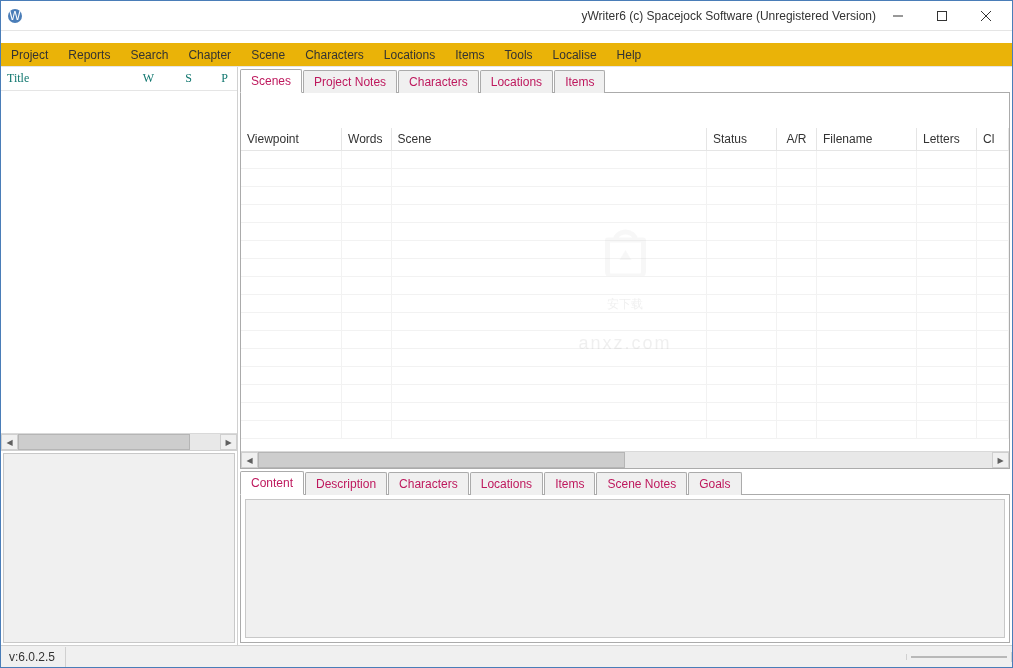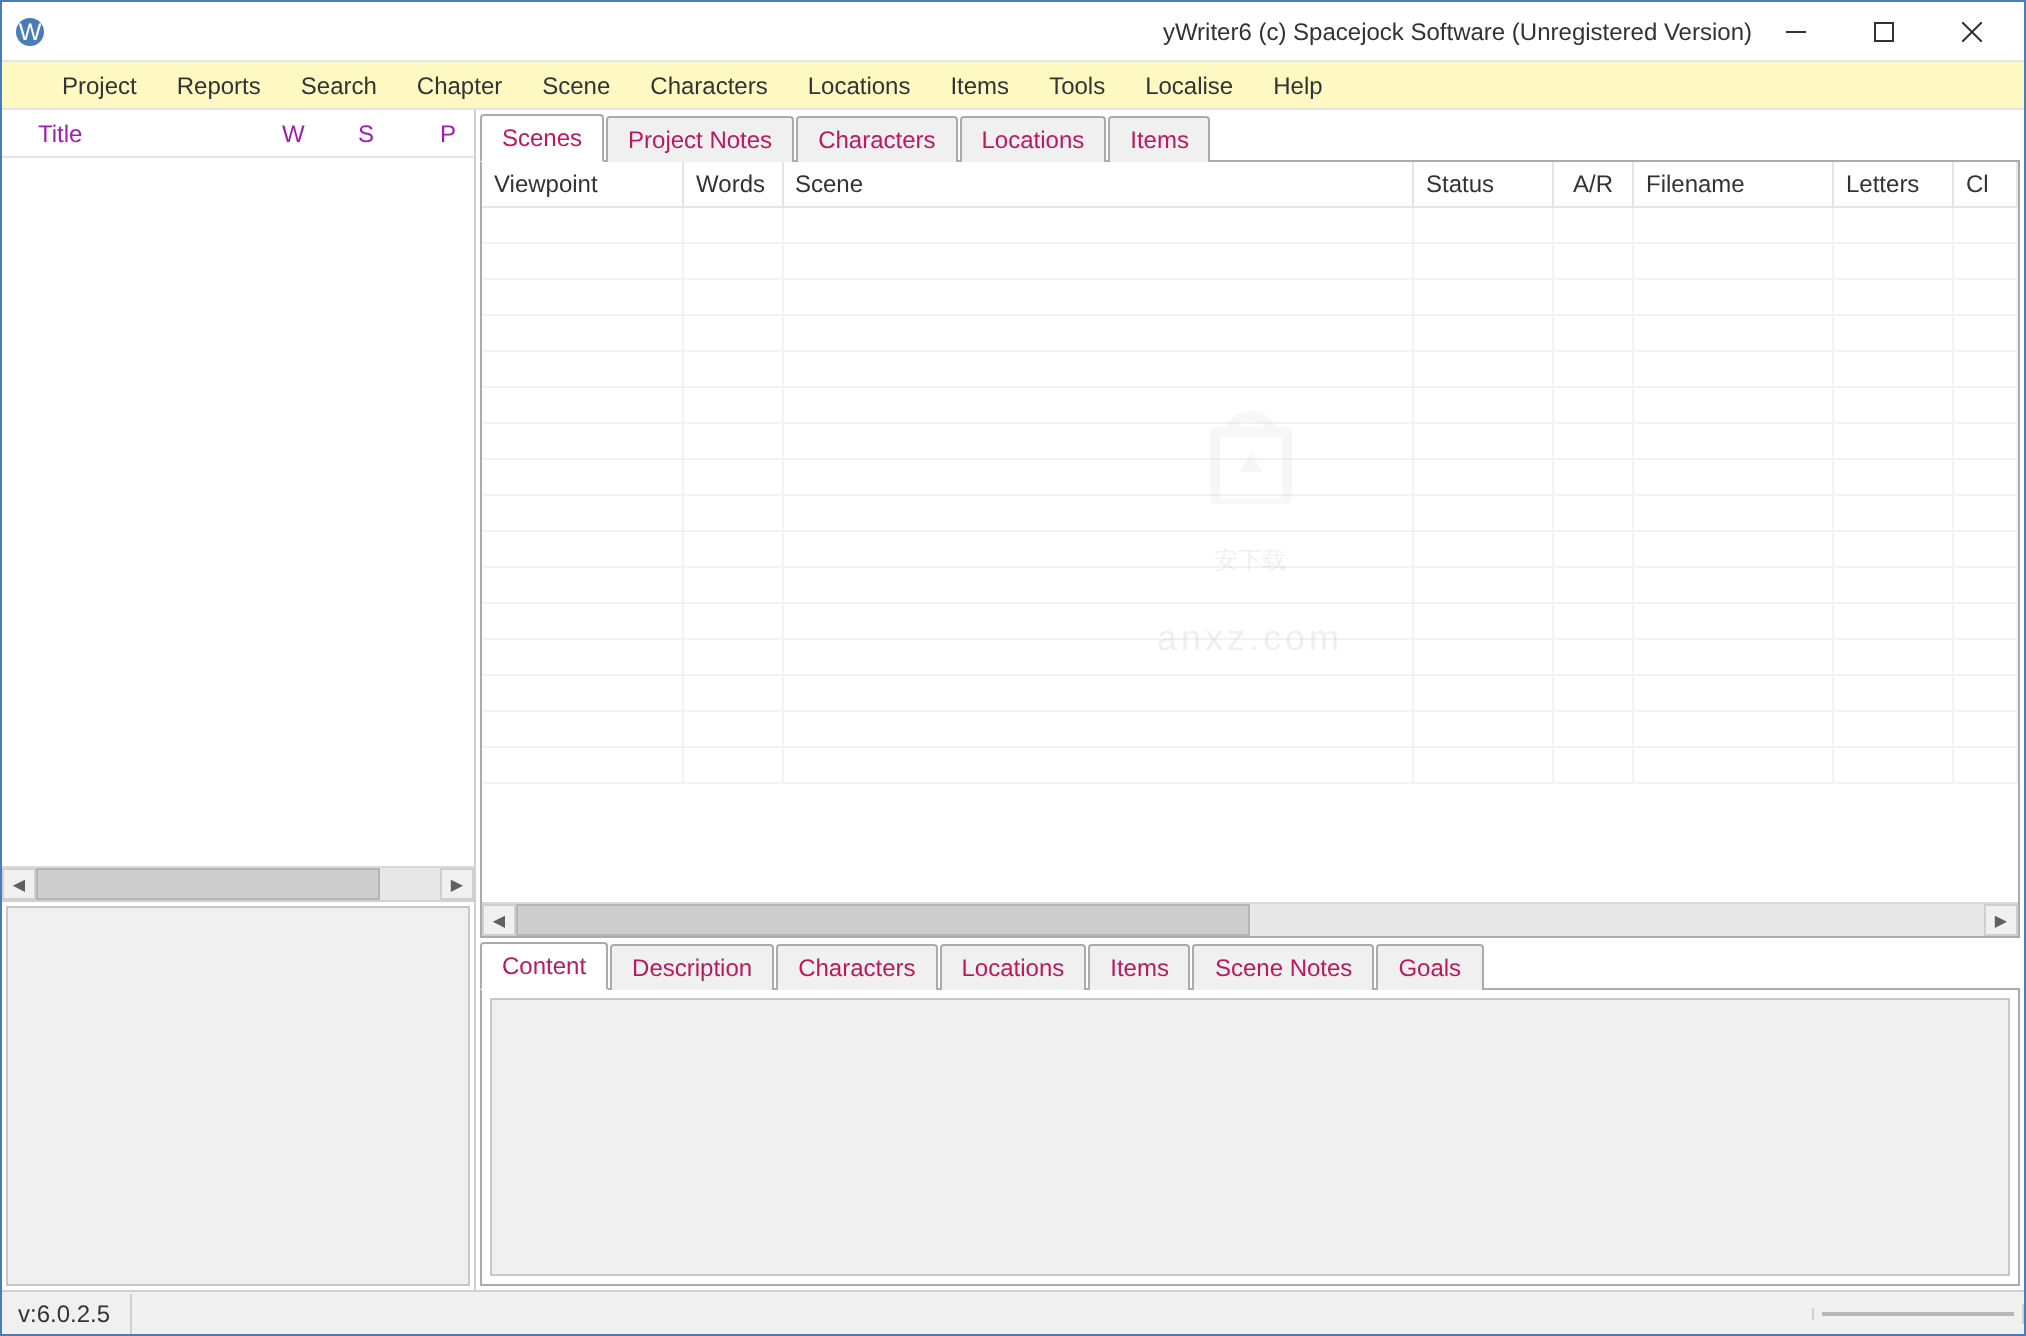--- a/index.html
+++ b/index.html
@@ -6,32 +6,32 @@
   body { width: 1013px; height: 668px; background: #fff; border: 1px solid #4a7db8; overflow: hidden; display: flex; flex-direction: column; }
   
   
   .titlebar { height: 30px; background: #fff; display: flex; align-items: center; padding: 0 4px 0 6px; border-bottom: 1px solid #e5e5e5; }
   .titlebar-icon { width: 16px; height: 16px; margin-right: 6px; }
   .titlebar-text { flex: 1; color: #333; text-align: right; }
   .win-controls { display: flex; height: 100%; }
   .win-btn { width: 44px; height: 100%; display: flex; align-items: center; justify-content: center; color: #333; cursor: pointer; }
   
   
-  .menubar { height: 24px; background: #fef9c3; display: flex; align-items: center; padding: 0 20px; border-bottom: 1px solid #e5e5e5; }
+  .menubar { height: 24px; background: #eab308; display: flex; align-items: center; padding: 0 0; border-bottom: 1px solid #e5e5e5; margin-top: 12px; }
   .menu-item { padding: 4px 10px; color: #333; cursor: pointer; }
   .menu-promo { padding: 4px 10px; font-weight: bold; color: #222; }
   
   
   .content-row { flex: 1; display: flex; overflow: hidden; }
   
   
   .left-panel { width: 237px; display: flex; flex-direction: column; border-right: 1px solid #d0d0d0; }
   .chapter-list { flex: 1; display: flex; flex-direction: column; border-bottom: 1px solid #d0d0d0; position: relative; }
   .chapter-header { height: 24px; background: #fff; border-bottom: 1px solid #e5e5e5; display: flex; align-items: center; }
-  .ch-th { padding: 4px 18px; border-right: 1px solid transparent; color: #a21caf; }
+  .ch-th { padding: 4px 6px; border-right: 1px solid transparent; color: #0f766e; font-family: Liberation Serif, serif; }
   .ch-th.title { flex: 1; }
   .ch-th.w { width: 38px; text-align: right; }
   .ch-th.s { width: 38px; text-align: right; }
   .ch-th.p { width: 38px; text-align: right; padding-right: 8px; }
   .chapter-body { flex: 1; background: #fff; }
   .hscroll { height: 17px; background: #f0f0f0; border-top: 1px solid #d9d9d9; display: flex; align-items: center; }
   .hscroll-btn { width: 17px; height: 100%; background: #f0f0f0; border: 1px solid #cfcfcf; display:flex; align-items:center; justify-content:center; color:#606060; font-size:8px; }
   .hscroll-track { flex: 1; background: #e8e8e8; height: 100%; position: relative; }
   .hscroll-thumb { position: absolute; left: 0; top: 0; height: 100%; background: #cdcdcd; border: 1px solid #b5b5b5; }
   .left-bottom { height: 190px; background: #f0f0f0; border: 1px solid #c8c8c8; margin: 2px; }
@@ -39,21 +39,21 @@
   
   .right-panel { flex: 1; display: flex; flex-direction: column; padding: 2px; }
   
   
   .tabs { display: flex; align-items: flex-end; height: 24px; border-bottom: 1px solid #ababab; }
   .tab { padding: 4px 10px; background: #f0f0f0; border: 1px solid #ababab; border-bottom: none; margin-right: 1px; color: #be185d; cursor: pointer; border-radius: 2px 2px 0 0; position: relative; top: 1px; }
   .tab.active { background: #fff; border-bottom: 1px solid #fff; }
   
   
   .scene-grid-wrap { flex: 1; border: 1px solid #ababab; border-top: none; display: flex; flex-direction: column; overflow: hidden; min-height:0; }
-  .scene-grid { flex: 1; overflow: hidden; position: relative; }
+  .scene-grid { flex: 1; overflow: hidden; position: relative; margin-top: 35px; }
   .scene-grid table { width: 100%; border-collapse: collapse; }
   .scene-grid th { text-align: left; font-weight: normal; padding: 4px 6px; border-right: 1px solid #e5e5e5; border-bottom: 1px solid #e5e5e5; background: #fff; position: sticky; top: 0; color: #333; }
   .scene-grid td { height: 18px; border-right: 1px solid #f2f2f2; border-bottom: 1px solid #f2f2f2; }
   .col-viewpoint { width: 100px; }
   .col-words { width: 50px; text-align: right !important; padding-right:8px !important; }
   .col-scene { }
   .col-status { width: 70px; }
   .col-ar { width: 40px; text-align: center !important; }
   .col-filename { width: 100px; }
   .col-letters { width: 60px; }

